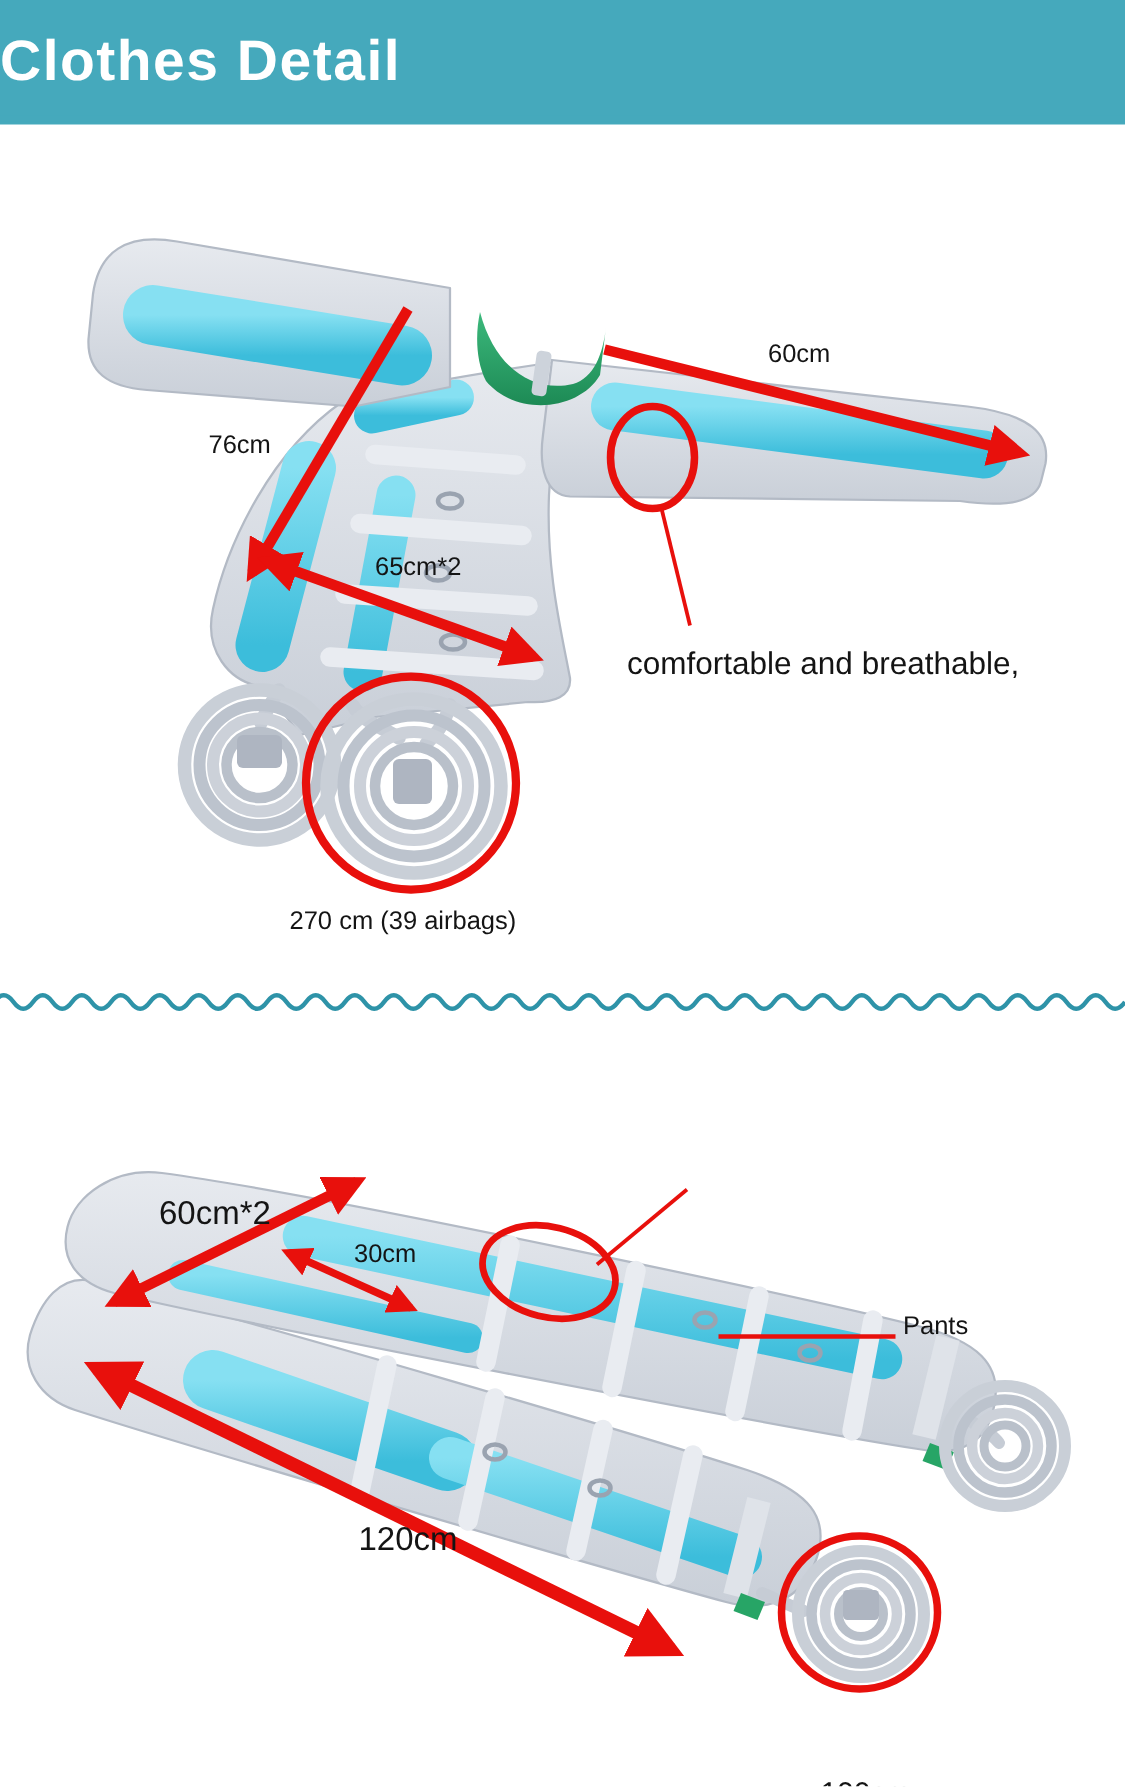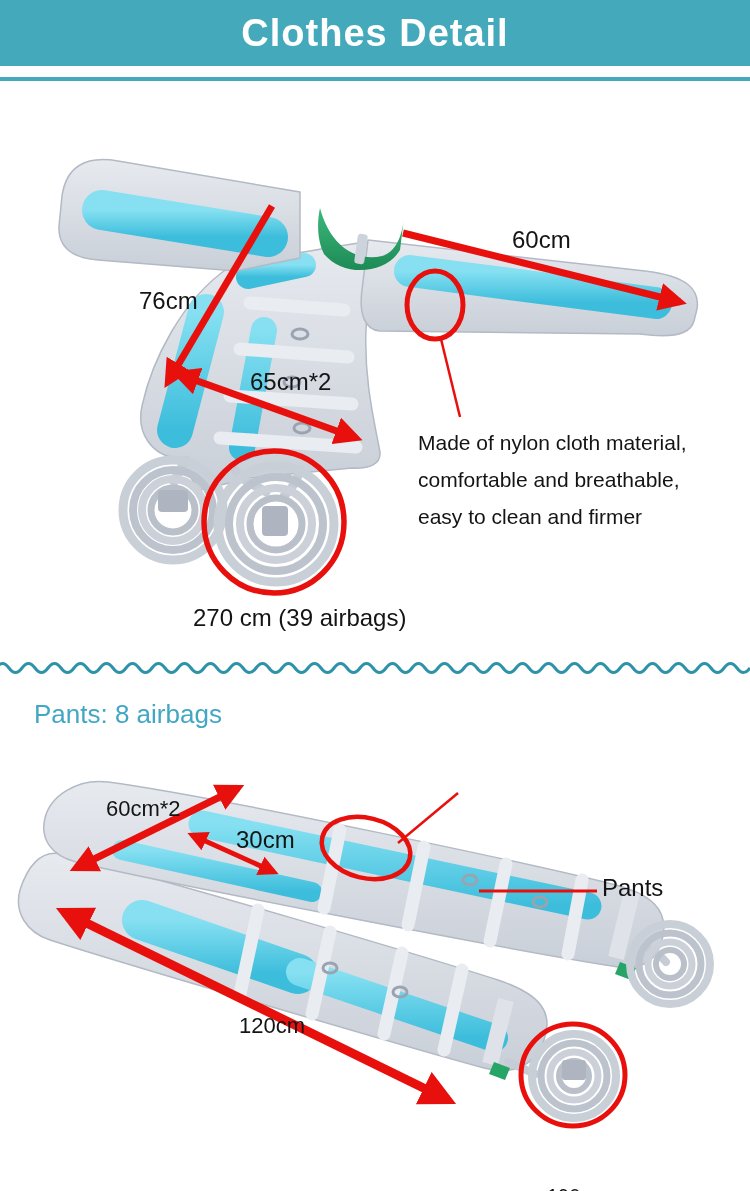--- a/index.html
+++ b/index.html
@@ -1,28 +1,28 @@
 <!DOCTYPE html>
 <html><head>
 <meta charset="utf-8">
 <style>
   html,body{margin:0;padding:0;background:#fff;}
   .page{
     position:relative;width:750px;height:1191px;margin:0 auto;background:#ffffff;
     overflow:hidden;font-family:"Liberation Sans",sans-serif;
   }
   .banner{
-    position:absolute;left:0;top:0;width:750px;height:66px;background:#45a9bc;
-    display:flex;align-items:center;justify-content:center;
+    position:absolute;left:0;top:0;width:750px;height:83px;background:#45a9bc;
+    display:flex;align-items:center;
   }
   .banner-title{color:#ffffff;font-size:38px;font-weight:bold;letter-spacing:1px;}
   .banner-rule{position:absolute;left:0;top:77px;width:750px;height:4px;background:#45a9bc;}
   .art{position:absolute;left:0;top:0;width:750px;height:1191px;}
   .section-heading{position:absolute;font-size:26px;color:#42a7c4;white-space:nowrap;}
-  .lbl{position:absolute;font-size:24px;color:#141414;white-space:nowrap;}
+  .lbl{position:absolute;font-size:17px;color:#141414;white-space:nowrap;}
   .note{position:absolute;font-size:21px;color:#141414;line-height:37px;white-space:nowrap;}
 </style>
 </head>
 <body>
 
 <div class="page">
 
   <div class="banner">
     <div class="banner-title">Clothes Detail</div>
   </div>
@@ -190,28 +190,25 @@
       <ellipse cx="573" cy="1075" rx="52" ry="51" stroke-width="5"></ellipse>
     </g>
   </svg>
 
 
   <div class="lbl" style="left:512px;top:226px;">60cm</div>
   <div class="lbl" style="left:139px;top:287px;">76cm</div>
   <div class="lbl" style="left:250px;top:368px;text-align:right;">65cm*2</div>
 
   <div class="note" style="left:418px;top:424px;">
-    <div>Made of nylon cloth material,</div>
     <div>comfortable and breathable,</div>
-    <div>easy to clean and firmer</div>
   </div>
 
   <div class="lbl" style="left:193px;top:604px;">270 cm (39 airbags)</div>
 
-  <div class="section-heading" style="left:34px;top:699px;">Pants: 8 airbags</div>
 
 
   <div class="lbl" style="left:91px;top:796px;font-size:22px;margin-left:15px;">60cm*2</div>
   <div class="lbl" style="left:236px;top:826px;">30cm</div>
   <div class="lbl" style="left:602px;top:874px;">Pants</div>
   <div class="lbl" style="left:199px;top:1013px;font-size:22px;margin-left:40px;">120cm</div>
   <div class="lbl" style="left:547px;top:1140px;font-size:20px;margin-top:45px;">190cm</div>
 
 </div>
 

